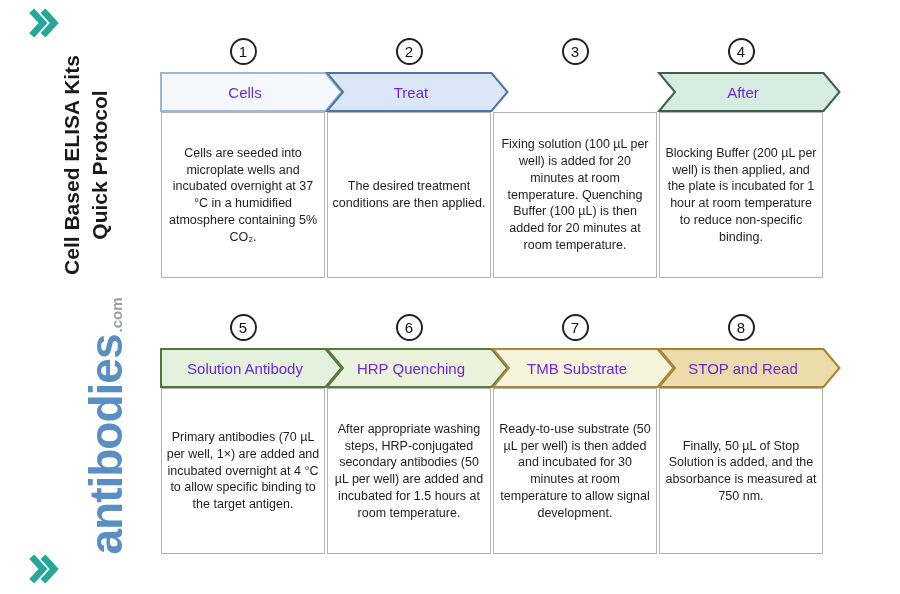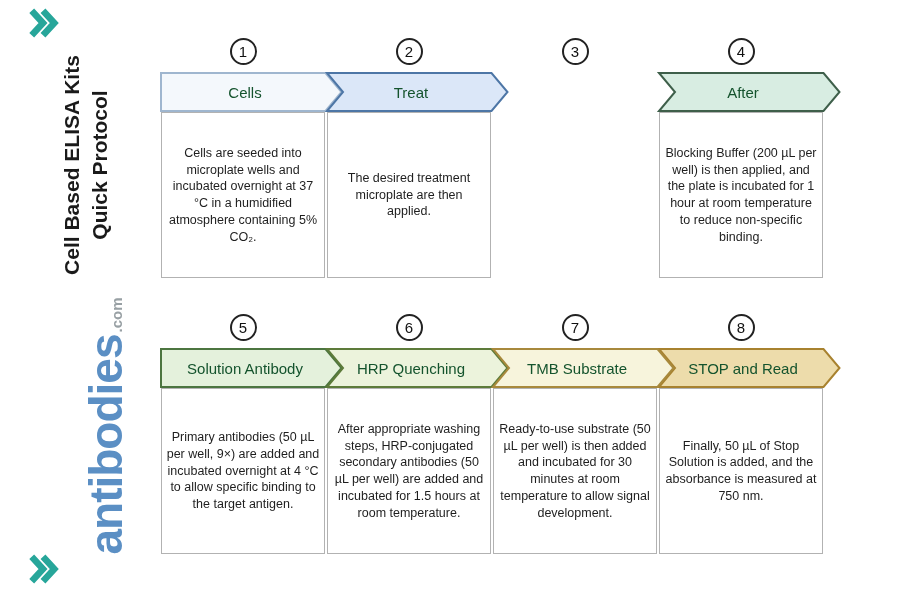--- a/index.html
+++ b/index.html
@@ -35,21 +35,21 @@
   .num-cell{display:flex;justify-content:center;align-items:flex-start;}
   .circle{width:27px;height:27px;border:2px solid #222;border-radius:50%;background:#fff;
           display:flex;align-items:center;justify-content:center;
           font-size:15px;color:#111;box-sizing:border-box;}
 
   .hdr-cell{position:relative;}
   .hdr-cell svg{position:absolute;left:0;top:0;width:183px;height:40px;display:block;overflow:visible;}
   .hdr-cell path{fill:var(--f,#eee);stroke:var(--s,#888);stroke-width:2;}
   .hdr-label{position:absolute;left:14px;right:10px;top:0;height:40px;
              display:flex;align-items:center;justify-content:center;
-             font-size:15px;color:#14532d;z-index:2;}
+             font-size:15px;color:#6d28d9;z-index:2;}
 
   .body-cell{background:#fff;border:1.5px solid #b2b2b2;margin:0 1px;box-sizing:border-box;
              display:flex;align-items:center;justify-content:center;padding:6px 4px;}
   .body-cell p{margin:0;font-size:12.5px;line-height:1.34;color:#1e1e1e;text-align:center;}
 </style>
 </head>
 <body>
 
 <div id="stage">
 
@@ -107,21 +107,24 @@
       <svg viewBox="0 0 183 40" preserveAspectRatio="none">
           <path d="M1,1 L165.5,1 L181.5,20 L165.5,39 L1,39 L17,20 Z"></path>
         </svg>
       <span class="hdr-label">After</span>
     </div>
 
     <div class="body-cell rb1 c1">
         <p>Cells are seeded into microplate wells and incubated overnight at 37 °C in a humidified atmosphere containing 5% CO₂.</p>
       </div>
     <div class="body-cell rb1 c2">
-        <p>The desired treatment microplate are then applied.</p>
+        <p>The desired treatment conditions are then applied.</p>
+      </div>
+    <div class="body-cell rb1 c3">
+        <p>Fixing solution (100 µL per well) is added for 20 minutes at room temperature. Quenching Buffer (100 µL) is then added for 20 minutes at room temperature.</p>
       </div>
     <div class="body-cell rb1 c4">
         <p>Blocking Buffer (200 µL per well) is then applied, and the plate is incubated for 1 hour at room temperature to reduce non-specific binding.</p>
       </div>
 
     <div class="num-cell rn2 c1">
         <span class="circle">5</span>
       </div>
     <div class="num-cell rn2 c2">
         <span class="circle">6</span>
@@ -152,21 +155,21 @@
       <span class="hdr-label">STOP and Read</span>
     </div>
     <div class="hdr-cell rh2 c3" style="--f: #f7f4dc; --s: #a8893c;">
       <svg viewBox="0 0 183 40" preserveAspectRatio="none">
           <path d="M1,1 L165.5,1 L181.5,20 L165.5,39 L1,39 L17,20 Z"></path>
         </svg>
       <span class="hdr-label">TMB Substrate</span>
     </div>
 
     <div class="body-cell rb2 c1">
-        <p>Primary antibodies (50 µL per well, 9×) are added and incubated overnight at 4 °C to allow specific binding to the target antigen.</p>
+        <p>Primary antibodies (70 µL per well, 1×) are added and incubated overnight at 4 °C to allow specific binding to the target antigen.</p>
       </div>
     <div class="body-cell rb2 c2">
         <p>After appropriate washing steps, HRP-conjugated secondary antibodies (50 µL per well) are added and incubated for 1.5 hours at room temperature.</p>
       </div>
     <div class="body-cell rb2 c3">
         <p>Ready-to-use substrate (50 µL per well) is then added and incubated for 30 minutes at room temperature to allow signal development.</p>
       </div>
     <div class="body-cell rb2 c4">
         <p>Finally, 50 µL of Stop Solution is added, and the absorbance is measured at 750 nm.</p>
       </div>

